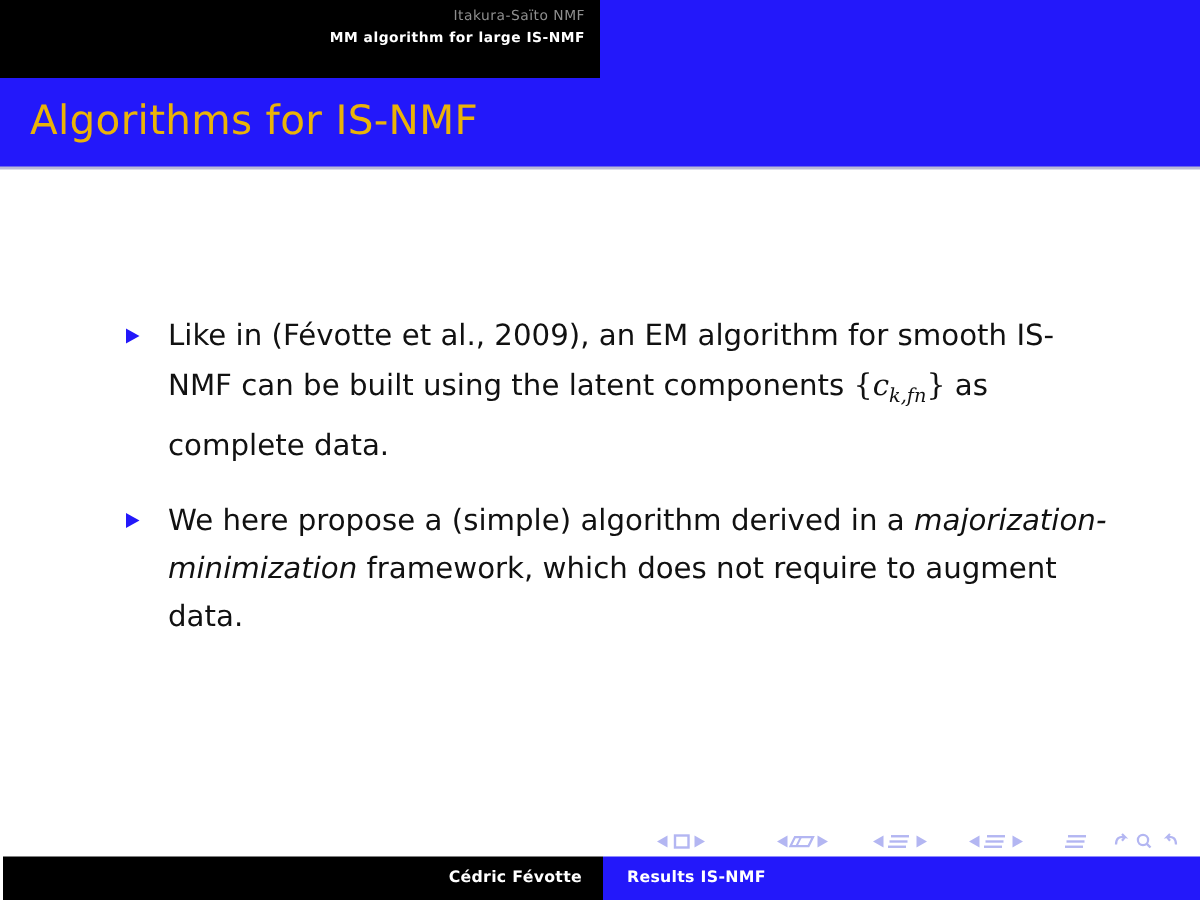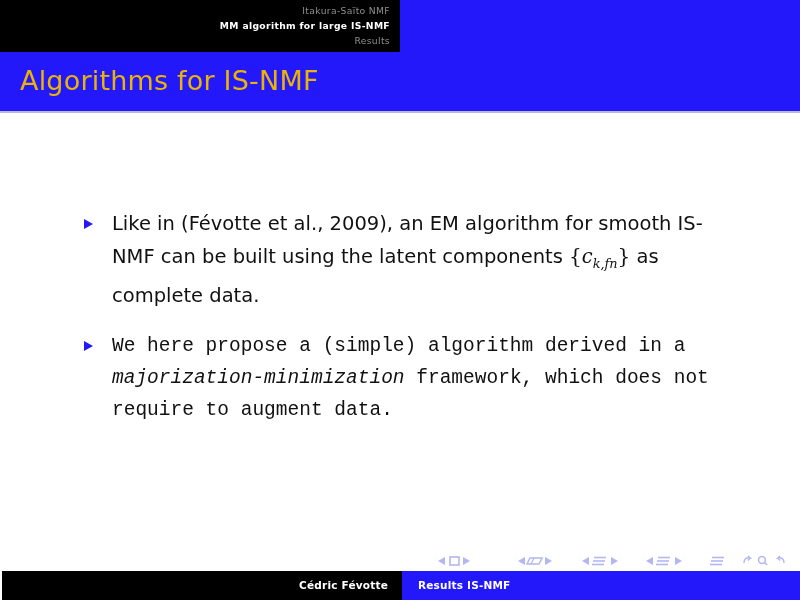--- a/index.html
+++ b/index.html
@@ -97,21 +97,21 @@
   .item {
     position: relative;
     padding-left: 28px;
     margin-bottom: 18px;
     color: #111111;
     font-size: 19.5px;
     line-height: 32px;
     font-family: "DejaVu Sans", sans-serif;
     text-align: left;
   }
-  .item:last-child { margin-bottom: 0; font-family: Liberation Mono, monospace; }
+  .item:last-child { margin-bottom: 0; }
   .bullet-tri {
     position: absolute;
     left: 0;
     top: 11px;
     width: 0; height: 0;
     border-top: 5.5px solid transparent;
     border-bottom: 5.5px solid transparent;
     border-left: 9px solid #2318fa;
   }
   .item .txt { display: inline; }
@@ -178,21 +178,20 @@
 </style>
 </head>
 <body>
 
 <div id="slide">
 
   <div class="headbar">
     <div class="headbar-black">
       <div class="navline inactive">Itakura-Saïto NMF</div>
       <div class="navline active">MM algorithm for large IS-NMF</div>
-      <div class="navline inactive">Results</div>
     </div>
   </div>
 
   <div class="titleband">
     <div class="frametitle">Algorithms for IS-NMF</div>
   </div>
   <div class="titleband-underline"></div>
 
   <div class="body-area">
     <div class="itemize">

